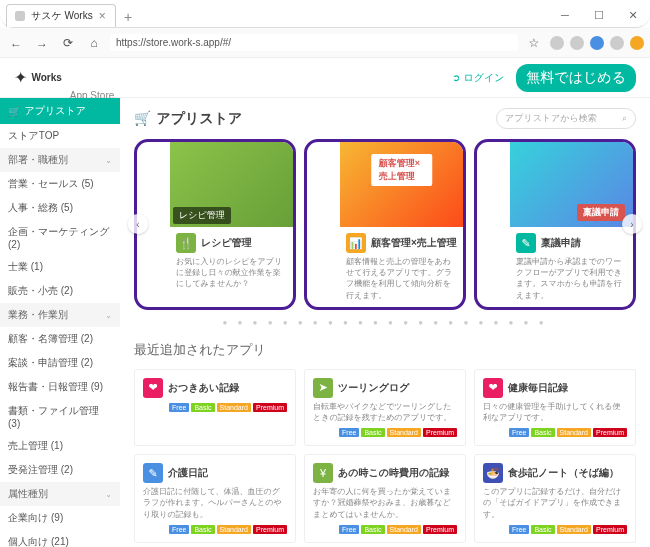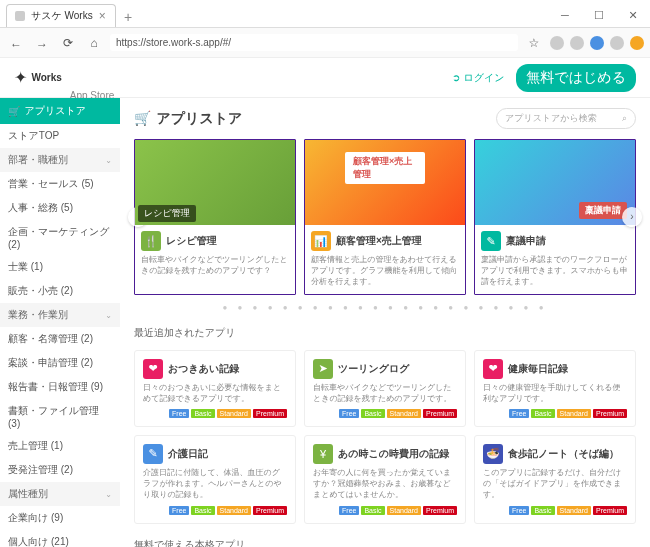--- a/index.html
+++ b/index.html
@@ -1,18 +1,18 @@
 <!DOCTYPE html>
 <html><head>
 <meta charset="utf-8">
 <style>
 * { margin: 0; padding: 0; box-sizing: border-box; }
 body { font-family: "Meiryo", sans-serif; font-size: 11px; background: #f0f0f0; color: #333; }
 .window { width: 650px; height: 547px; background: #fff; display: flex; flex-direction: column; overflow: hidden; }
-.titlebar { height: 28px; background: #fff; display: flex; align-items: flex-end; border-bottom: 1px solid #ddd; }
+.titlebar { height: 28px; background: #fff; display: flex; align-items: flex-end; border-bottom: 1px solid #ddd; border-radius: 14px; }
 .tab { background: #fff; border: 1px solid #ccc; border-bottom: none; padding: 4px 8px; margin-left: 6px; border-radius: 4px 4px 0 0; display: flex; align-items: center; gap: 6px; font-size: 10px; min-width: 110px; }
 .tab .fav { width: 10px; height: 10px; background: #ccc; border-radius: 2px; }
 .tab .close { color: #888; font-size: 12px; cursor: pointer; }
 .newtab { padding: 2px 8px; color: #888; font-size: 14px; }
 .win-controls { margin-left: auto; display: flex; }
 .win-btn { width: 34px; height: 24px; display: flex; align-items: center; justify-content: center; color: #666; font-size: 11px; }
 .addrbar { height: 30px; display: flex; align-items: center; padding: 0 6px; gap: 6px; border-bottom: 1px solid #eee; background: #fafafa; }
 .nav-btn { width: 20px; height: 20px; display: flex; align-items: center; justify-content: center; color: #555; font-size: 12px; }
 .url { flex: 1; font-size: 10px; color: #555; padding: 3px 6px; background: #fff; border-radius: 3px; }
 .ext-icons { display: flex; gap: 6px; align-items: center; }
@@ -32,37 +32,37 @@
 .sb-item { padding: 5px 8px; color: #555; cursor: pointer; }
 .sb-group { background: #f5f5f5; padding: 5px 8px; font-size: 10px; color: #666; display: flex; justify-content: space-between; align-items: center; }
 .chev { font-size: 8px; color: #aaa; }
 .main { flex: 1; padding: 10px 14px; overflow-y: auto; background: #fff; }
 .page-head { display: flex; align-items: center; margin-bottom: 10px; }
 .page-title { font-size: 14px; font-weight: bold; color: #444; display: flex; gap: 5px; }
 .search { margin-left: auto; border: 1px solid #ddd; border-radius: 12px; padding: 3px 8px; font-size: 9px; color: #aaa; width: 140px; display: flex; align-items: center; justify-content: space-between; text-align: center; }
 .carousel { display: flex; gap: 8px; margin-bottom: 8px; position: relative; }
 .car-nav { position: absolute; top: 50%; transform: translateY(-50%); width: 20px; height: 20px; background: rgba(255,255,255,.8); border-radius: 50%; display: flex; align-items: center; justify-content: center; font-size: 10px; color: #666; box-shadow: 0 1px 3px rgba(0,0,0,.2); }
 .car-left { left: -6px; } .car-right { right: -6px; }
-.card { flex: 1; border: 1px solid #4c1d95; border-radius: 1px; overflow: hidden; background: #fff; }
+.card { flex: 1; border: 3px solid #4c1d95; border-radius: 14px; overflow: hidden; background: #fff; padding-left: 33px; }
 .card-img { height: 85px; background: #ddd; position: relative; display: flex; align-items: flex-end; }
 .card-img.recipe { background: linear-gradient(135deg,#8bc34a,#689f38); }
 .card-img.crm { background: linear-gradient(135deg,#f7b733,#fc4a1a); }
 .card-img.approval { background: linear-gradient(135deg,#36d1dc,#5b86e5); }
 .img-label { background: rgba(0,0,0,.55); color: #fff; font-size: 9px; padding: 2px 6px; margin: 3px; border-radius: 2px; }
 .crm-banner { position: absolute; top: 12px; left: 50%; transform: translateX(-50%); background: #fff; color: #d9534f; font-size: 9px; font-weight: bold; padding: 3px 8px; border-radius: 2px; }
 .approval-badge { position: absolute; bottom: 6px; right: 8px; background: #d9534f; color: #fff; font-size: 9px; padding: 2px 6px; border-radius: 2px; font-weight: bold; }
 .card-body { padding: 6px; }
 .card-title-row { display: flex; align-items: center; gap: 5px; margin-bottom: 3px; }
 .app-icon { width: 20px; height: 20px; border-radius: 3px; display: flex; align-items: center; justify-content: center; color: #fff; font-size: 11px; }
 .ic-green{background:#7cb342}.ic-orange{background:#f5a623}.ic-teal{background:#00b9a0}
 .ic-pink{background:#e91e63}.ic-blue{background:#4a90e2}.ic-navy{background:#3f51b5}
 .card-title { font-size: 10px; font-weight: bold; color: #444; }
 .card-desc { font-size: 8px; color: #888; line-height: 1.4; }
 .dots { text-align: center; margin: 8px 0; color: #ccc; font-size: 8px; letter-spacing: 4px; }
-.section-title { font-size: 10px; color: #666; margin: 14px 0 10px; }
+.section-title { font-size: 13px; color: #666; margin: 14px 0 10px; }
 .grid { display: flex; gap: 8px; margin-bottom: 8px; }
 .gcard { flex: 1; border: 1px solid #eee; border-radius: 3px; padding: 8px; }
 .tags { display: flex; gap: 2px; margin-top: 5px; justify-content: flex-end; }
 .tag { font-size: 7px; color: #fff; padding: 1px 3px; border-radius: 1px; }
 .tag.free{background:#4a90e2}.tag.basic{background:#7ed321}.tag.std{background:#f5a623}.tag.prem{background:#d0021b}
 </style>
 </head>
 <body>
 
 <div class="window">
@@ -169,21 +169,21 @@
             <div class="card">
               <div class="card-img recipe">
     <span class="img-label">レシピ管理</span>
 
   </div>
   <div class="card-body">
     <div class="card-title-row">
                   <div class="app-icon ic-green">🍴</div>
     <div class="card-title">レシピ管理</div>
                 </div>
-    <div class="card-desc">自転車やバイクなどでツーリングしたときの記録を残すためのアプリです？</div>
+    <div class="card-desc">お気に入りのレシピをアプリに登録し日々の献立作業を楽にしてみませんか？</div>
   </div>
             </div>
             <div class="card">
               <div class="card-img crm">
 
     <span class="crm-banner">顧客管理×売上管理</span>
 
   </div>
   <div class="card-body">
     <div class="card-title-row">
@@ -212,21 +212,20 @@
       <div class="dots">● ● ● ● ● ● ● ● ● ● ● ● ● ● ● ● ● ● ● ● ● ●</div>
 
       <div class="section-title">最近追加されたアプリ</div>
       <div id="grid-recent">
           <div class="grid">
             <div class="gcard">
               <div class="card-title-row">
                 <div class="app-icon ic-pink">❤</div>
     <div class="card-title">おつきあい記録</div>
               </div>
-    <div class="card-desc">日々のおつきあいに必要な情報をまとめて記録できるアプリです。</div>
               <div class="tags">
 <span class="tag free">Free</span>
 <span class="tag basic">Basic</span>
 <span class="tag std">Standard</span>
 <span class="tag prem">Premium</span>
               </div>
             </div>
             <div class="gcard">
               <div class="card-title-row">
                 <div class="app-icon ic-green">➤</div>

